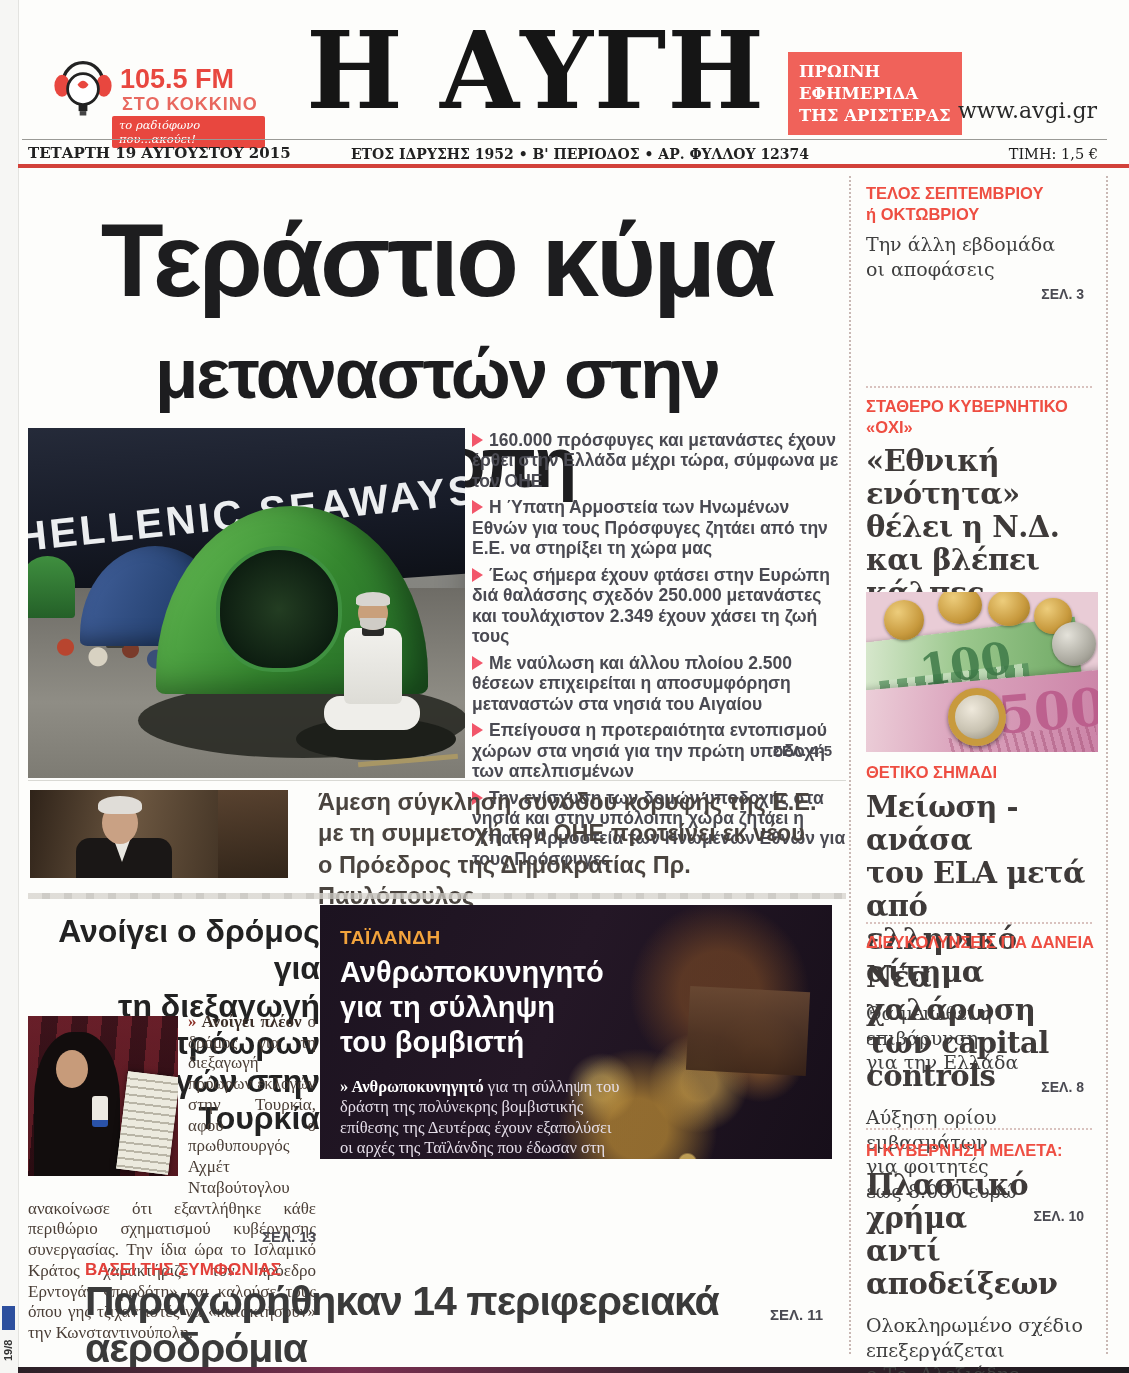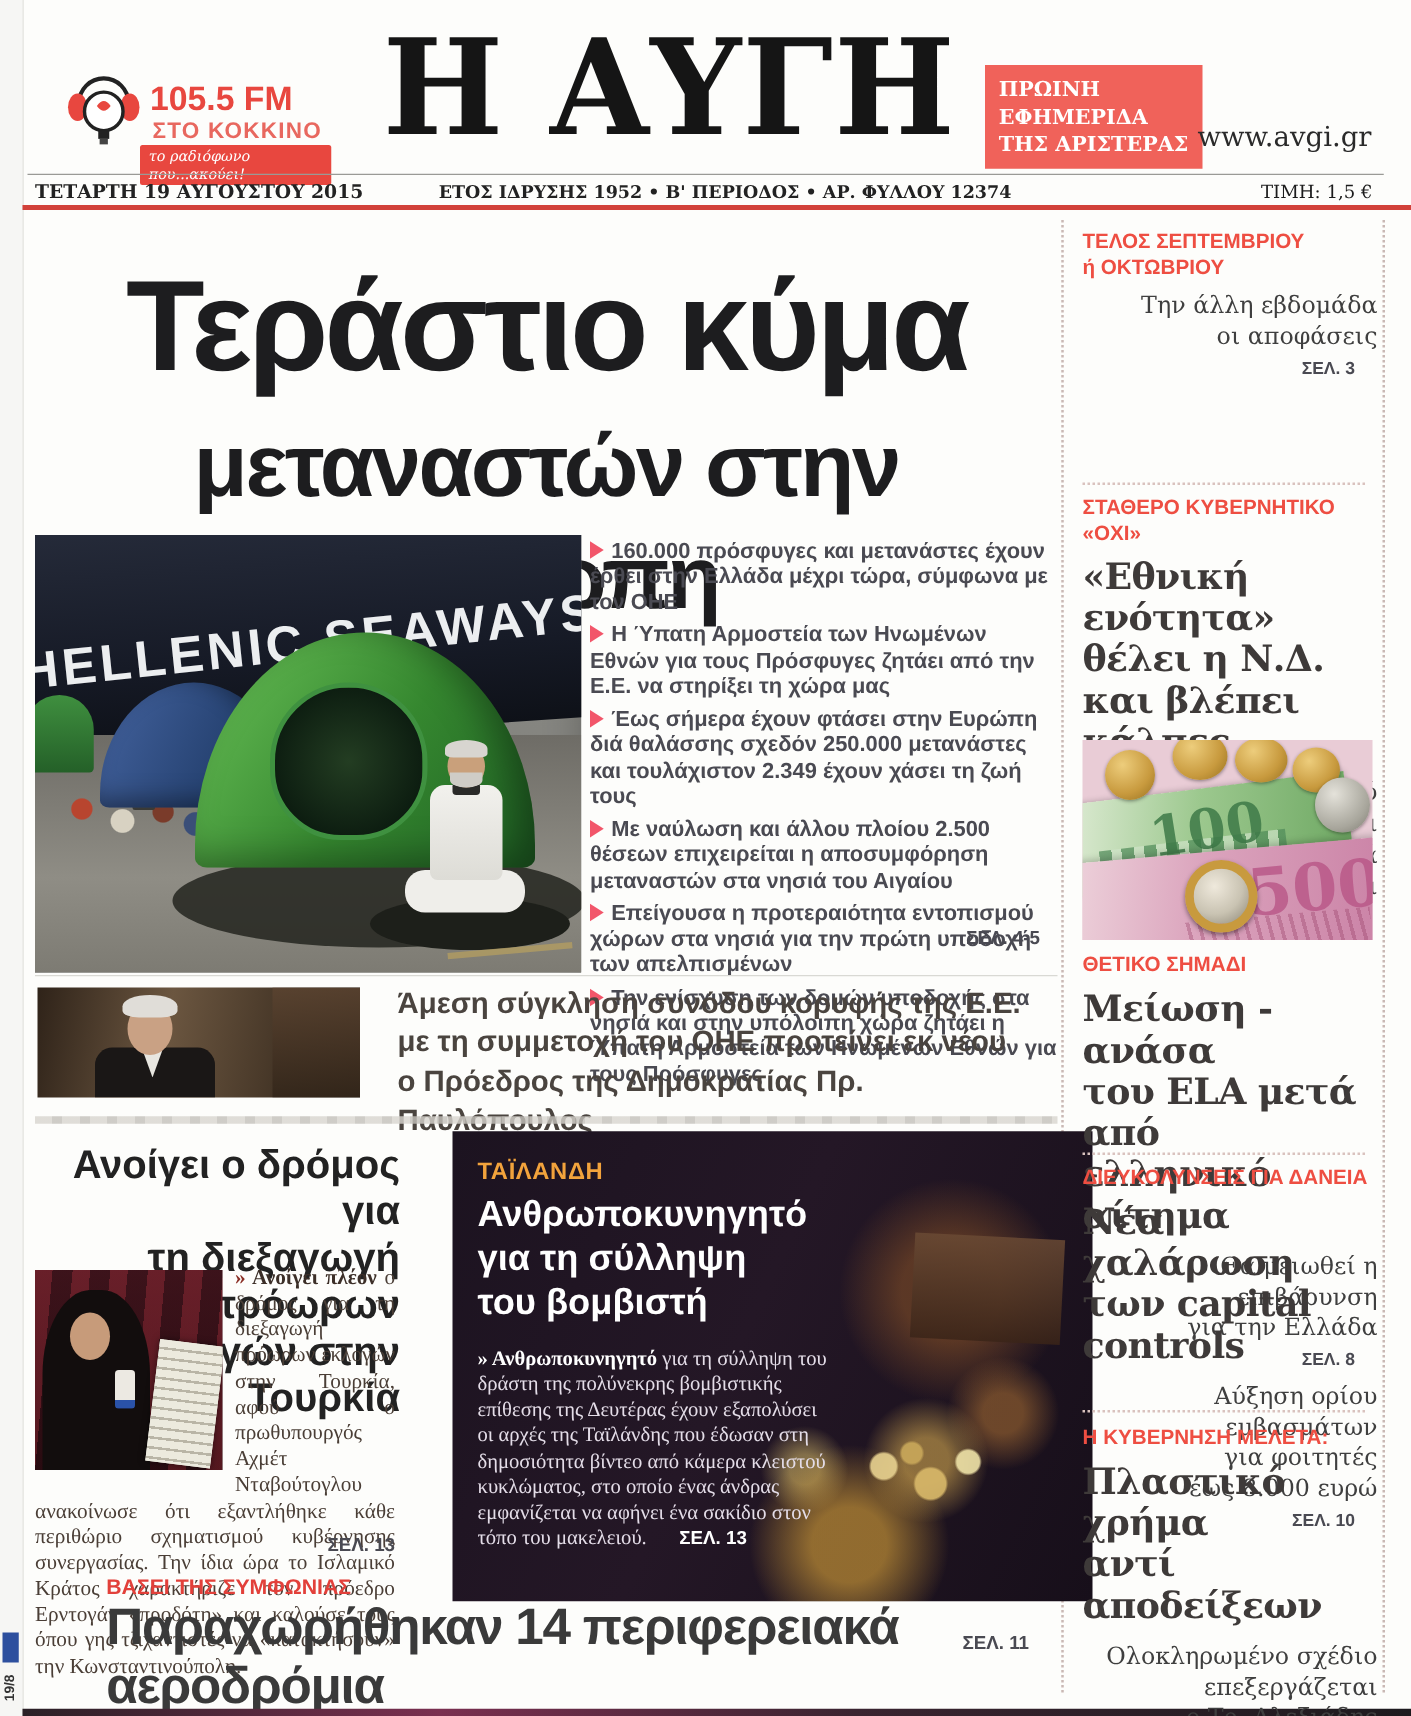--- a/index.html
+++ b/index.html
@@ -115,28 +115,28 @@
   .t-face{position:absolute;left:28px;top:34px;width:32px;height:38px;background:#c79b7a;border-radius:50%;}
   .t-cup{position:absolute;left:64px;top:80px;width:16px;height:24px;background:#ece9e2;border-radius:3px;
          border-bottom:7px solid #2a52a8;}
   .t-paper{position:absolute;left:94px;top:58px;width:52px;height:98px;background:#eceade;transform:rotate(7deg);
            background-image:repeating-linear-gradient(#eceade 0 6px,#b9b5a6 6px 8px);box-shadow:0 0 6px rgba(0,0,0,.5);}
   .turkey-lead{font-weight:bold;color:#3c2f28;}
   .turkey-mark{color:#8b2f26;font-weight:bold;}
   .turkey-pageref{left:28px;top:1228px;width:288px;text-align:right;font-size:15px;font-weight:bold;color:#4a4a52;}
 
   
-  .thai-box{left:320px;top:905px;width:512px;height:376px;overflow:hidden;color:#fff;
+  .thai-box{left:320px;top:905px;width:512px;height:254px;overflow:hidden;color:#fff;
             background:
               radial-gradient(circle at 78% 34%,rgba(150,90,40,.5) 0 40px,transparent 90px),
               radial-gradient(circle at 62% 88%,rgba(240,180,60,.55) 0 30px,transparent 80px),
               radial-gradient(circle at 74% 70%,rgba(250,200,90,.5) 0 18px,transparent 50px),
               radial-gradient(circle at 86% 60%,rgba(230,150,60,.4) 0 16px,transparent 45px),
               radial-gradient(circle at 55% 72%,rgba(250,220,120,.45) 0 12px,transparent 35px),
-              linear-gradient(115deg,#1c1320 0%,#241726 45%,#170f1a 100%); margin-left: 42px;}
+              linear-gradient(115deg,#1c1320 0%,#241726 45%,#170f1a 100%);}
   .thai-board{left:368px;top:84px;width:120px;height:84px;background:linear-gradient(#6a4a34,#3a2418);
               opacity:.85;transform:rotate(3deg);}
   .thai-flowers{left:300px;top:240px;width:150px;height:70px;background:
        radial-gradient(circle at 30% 40%,#e8d290 10px,transparent 12px),
        radial-gradient(circle at 55% 60%,#d9b96a 12px,transparent 14px),
        radial-gradient(circle at 75% 35%,#efe3a8 9px,transparent 11px),
        radial-gradient(circle at 45% 25%,#c9a85a 8px,transparent 10px);opacity:.9;}
   .thai-candles{left:330px;top:206px;width:170px;height:26px;background:
        radial-gradient(circle at 10% 50%,#ffd f 0,transparent 0),
        radial-gradient(circle at 8% 50%,#ffdf8a 4px,transparent 6px),
@@ -156,21 +156,21 @@
   .bottom-headline{left:85px;top:1278px;width:680px;font-size:41px;font-weight:bold;color:#3a3a3a;letter-spacing:-1px;}
   .bottom-pageref{left:770px;top:1306px;font-size:15px;font-weight:bold;color:#4a4a52;text-align:center;}
   .bottom-scanline{left:18px;bottom:0;width:1111px;height:6px;
                    background:linear-gradient(90deg,#2a2026,#7a2f50 30%,#3a2430 60%,#1d1a1e);}
 
   
   .sb{left:866px;width:236px;}
   .sb .kicker{font-size:16.5px;font-weight:bold;color:#ee4e42;line-height:1.25;margin-bottom:8px;}
   .sb .hl{font-family:"DejaVu Serif",serif;font-weight:bold;font-size:29px;line-height:1.14;color:#3e3a39;
           letter-spacing:-0.5px;margin-bottom:12px;}
-  .sb .sub{font-family:"DejaVu Serif",serif;font-size:19px;line-height:1.3;color:#3f3f3f;margin-bottom:4px;text-align:right;}
+  .sb .sub{font-family:"DejaVu Serif",serif;font-size:19px;line-height:1.3;color:#3f3f3f;margin-bottom:4px;}
   .sb .pageref{text-align:right;font-size:14px;font-weight:bold;color:#4a4a52;padding-right:18px;}
   .sb-div{left:866px;width:226px;height:0;border-top:2px dotted #d9c2be;}
 
   
   .euro-photo{left:866px;top:592px;width:232px;height:160px;overflow:hidden;background:#e9ccd6;position:absolute;}
   .euro-note-green{position:absolute;left:-6px;top:38px;width:220px;height:74px;transform:rotate(-7deg);
                    background:linear-gradient(100deg,#dcead2,#9cc88e 45%,#6ea863);box-shadow:0 0 5px rgba(0,0,0,.25);}
   .euro-100{position:absolute;left:60px;top:8px;font-size:44px;font-weight:bold;color:#3e7a48;opacity:.85;
             font-family:"DejaVu Serif",serif;transform:rotate(-2deg);}
   .euro-bridge{position:absolute;left:18px;top:40px;width:150px;height:22px;

